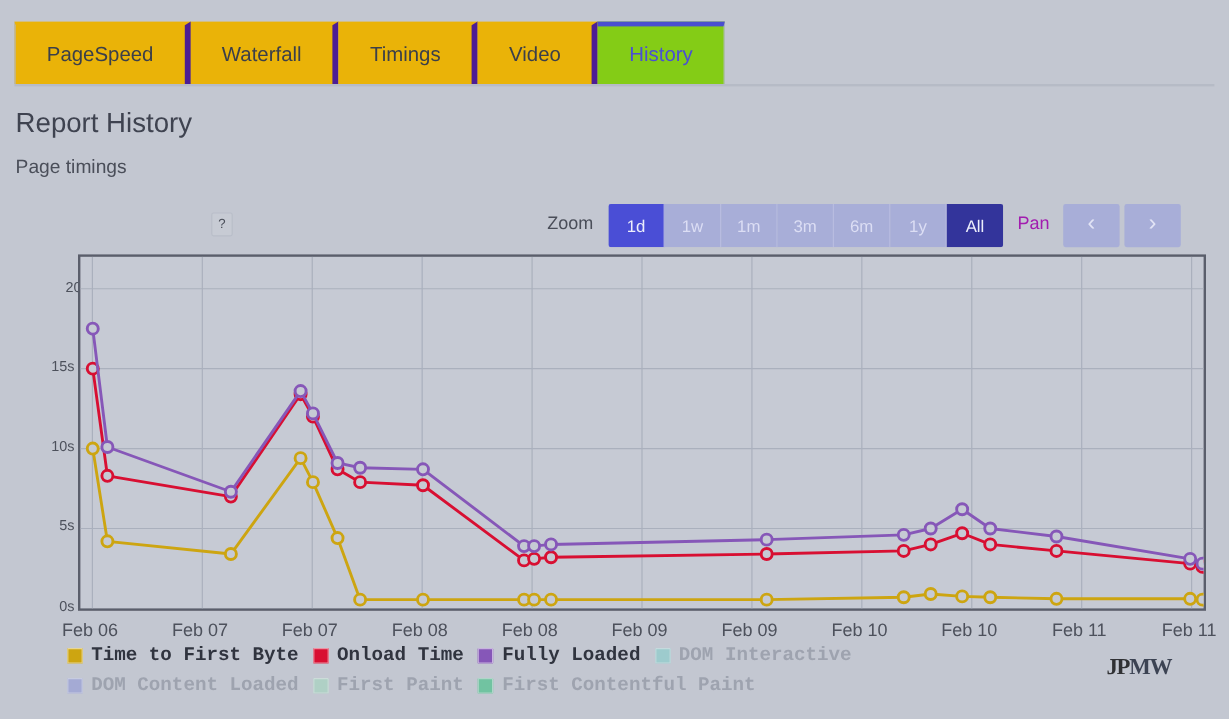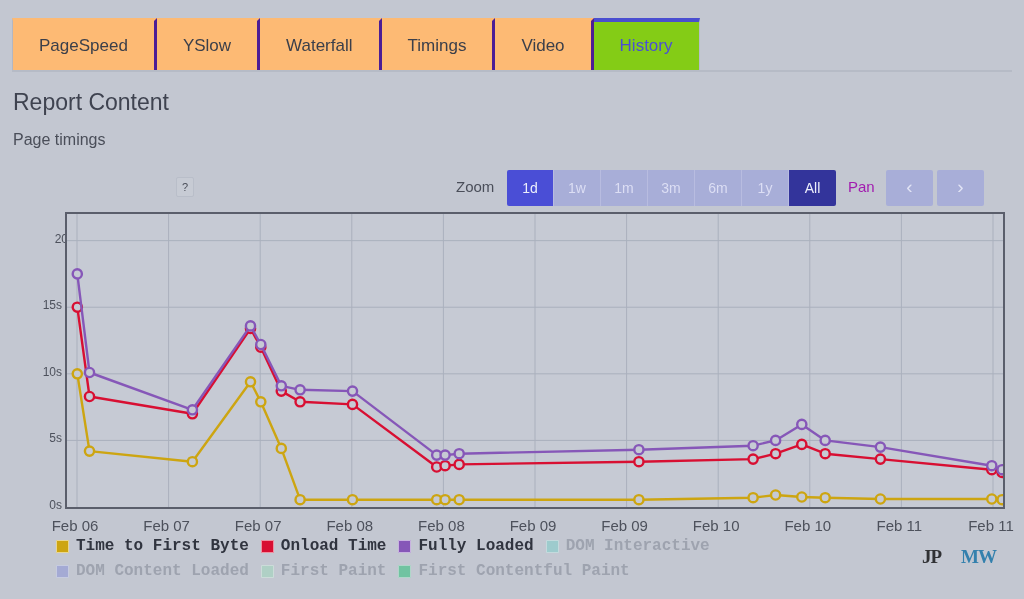--- a/index.html
+++ b/index.html
@@ -13,22 +13,22 @@
 
   
   .tabbar {
     position: absolute; left: 12px; top: 18px; width: 1000px; height: 52px;
     display: flex; align-items: stretch;
   }
   .tab {
     padding: 0 26px;
     display: flex; align-items: center; justify-content: center;
     font-size: 17px; color: #3b3f4a;
-    background: #fdba74;
-    border-right: 3px solid #4c1d95;
+    background: #eab308;
+    border-right: 5px solid #4c1d95;
     border-top: 3px solid transparent;
     position: relative;
   }
   .tab:first-child { border-left: 1px solid #b2b7c3; }
   .tab.active {
     background: #84cc16;
     color: #4b4fd4;
     border-top: 4px solid #4a4ed0;
     border-right: 1px solid #b7bcc8;
   }
@@ -127,39 +127,38 @@
   .legend-text { font-size: 16px; font-weight: bold; color: #30343f; font-family: Liberation Mono, monospace; }
   .legend-item.off .legend-text { color: #9ea3af; font-weight: bold; }
 
   .watermark {
     position: absolute; left: 922px; top: 546px;
     font-size: 19px; letter-spacing: -1px; font-weight: bold;
     color: #a9adb8; opacity: .75;
     font-family: "Liberation Serif", serif;
   }
   .watermark .jp { color: #000000; }
-  .watermark .mw { color: #0369a1; margin-left: 20px; }
+  .watermark .mw { color: #0f172a; }
 </style>
 </head>
 <body>
 
 <div id="app">
 
   <div class="tabbar" id="tabbar">
       <div class="tab">PageSpeed</div>
-      <div class="tab">YSlow</div>
       <div class="tab">Waterfall</div>
       <div class="tab">Timings</div>
       <div class="tab">Video</div>
       <div class="tab active">History</div>
     </div>
   <div class="tabbar-underline"></div>
   <div class="tabbar-underline2"></div>
 
-  <h1 class="page-title">Report Content</h1>
+  <h1 class="page-title">Report History</h1>
   <div class="page-subtitle">Page timings</div>
 
   <div class="help-btn">?</div>
 
   <div class="zoom-label">Zoom</div>
   <div class="zoom-group" id="zoomgroup">
       <div class="zoom-btn sel-mid">1d</div>
       <div class="zoom-btn">1w</div>
       <div class="zoom-btn">1m</div>
       <div class="zoom-btn">3m</div>

